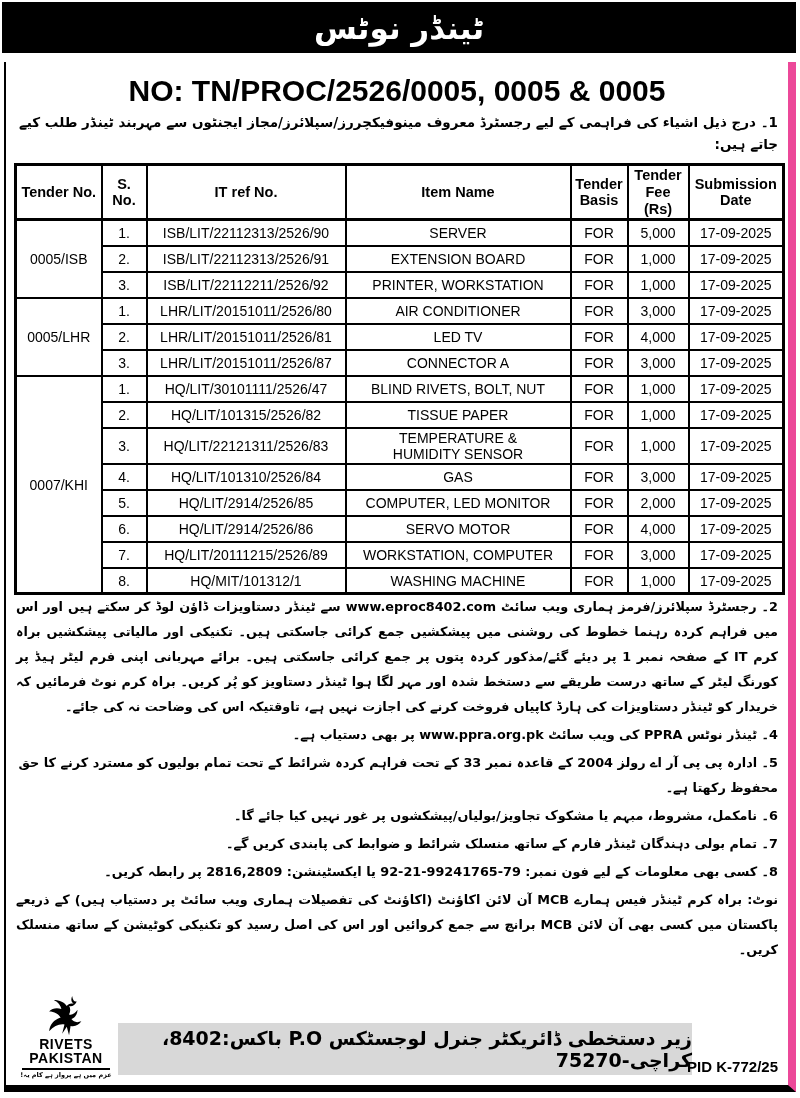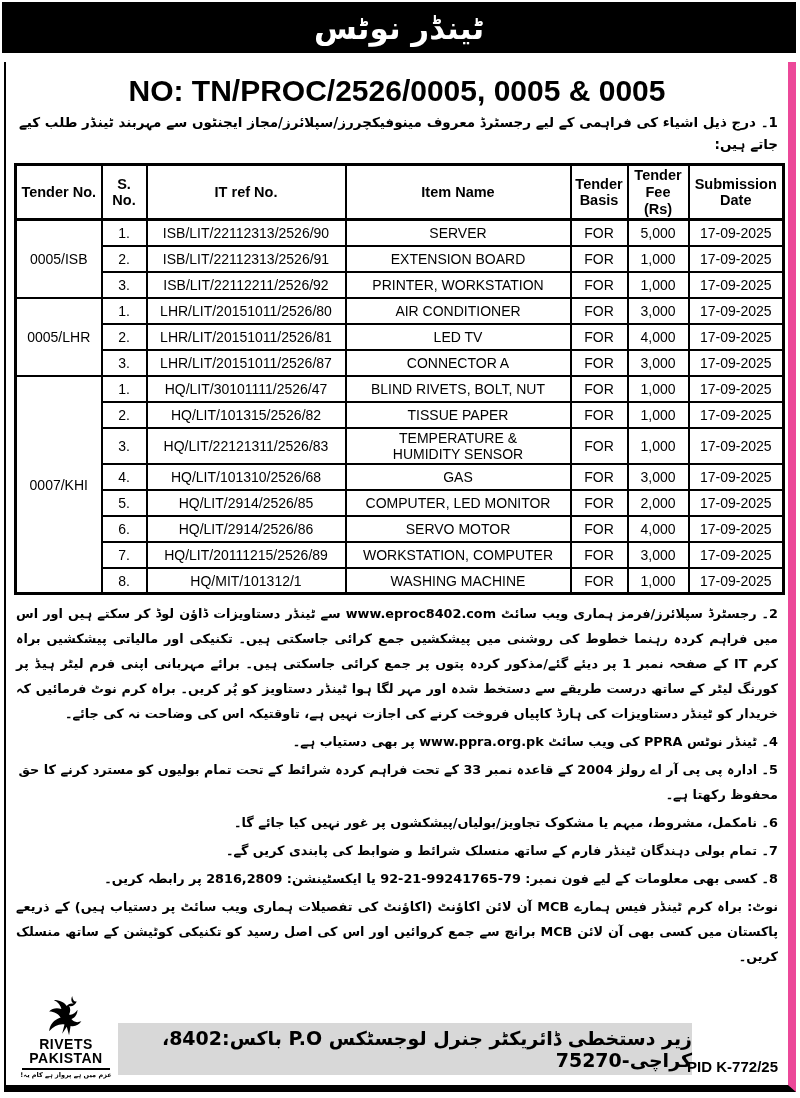--- a/index.html
+++ b/index.html
@@ -42,21 +42,21 @@
     border:2px solid #000; text-align:center; vertical-align:middle; padding:1px 2px;
   }
   table.tenders th { font-size:14.5px; font-weight:bold; line-height:1.15; height:42px; border-bottom:3px solid #000; }
   table.tenders td { font-size:14px; height:26px; line-height:1.15; }
   td.cell-item { white-space:pre-line; font-size:14px; }
   td.cell-tender { font-size:14.5px; }
   col.c-tender{width:86px;} col.c-sno{width:45px;} col.c-ref{width:199px;}
   col.c-item{width:225px;} col.c-basis{width:57px;} col.c-fee{width:61px;} col.c-date{width:95px;}
 
   
-  .paras { direction:rtl; margin-top:7px; padding:0 2px; }
+  .paras { direction:rtl; padding:0 2px; }
   .para {
     font-family:"DejaVu Sans", sans-serif; font-weight:bold; font-size:12.8px;
     line-height:1.95; text-align:justify; margin:0 0 3px 0;
   }
   .para.single { text-align:right; }
 
   
   .footer { position:absolute; left:8px; right:10px; bottom:4px; height:100px; }
   .logo-block { position:absolute; left:4px; bottom:2px; width:96px; text-align:center; }
   .logo-bird { width:52px; height:46px; display:block; margin:0 auto -2px auto; }
@@ -180,21 +180,21 @@
           <td>3.</td>
           <td>HQ/LIT/22121311/2526/83</td>
           <td class="cell-item">TEMPERATURE &amp;
 HUMIDITY SENSOR</td>
           <td>FOR</td>
           <td>1,000</td>
           <td>17-09-2025</td>
         </tr>
         <tr>
           <td>4.</td>
-          <td>HQ/LIT/101310/2526/68</td>
+          <td>HQ/LIT/101310/2526/84</td>
           <td class="cell-item">GAS</td>
           <td>FOR</td>
           <td>3,000</td>
           <td>17-09-2025</td>
         </tr>
         <tr>
           <td>5.</td>
           <td>HQ/LIT/2914/2526/85</td>
           <td class="cell-item">COMPUTER, LED MONITOR</td>
           <td>FOR</td>

